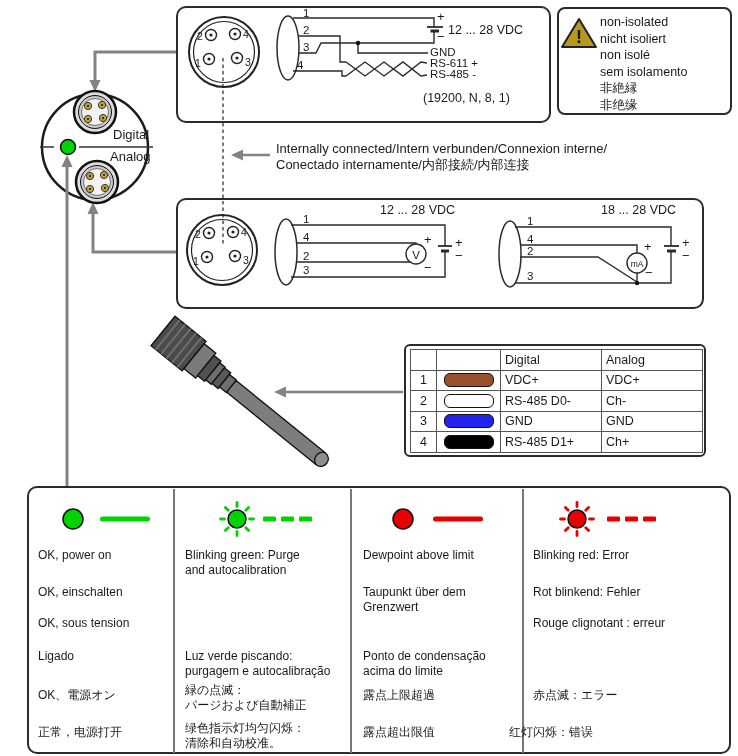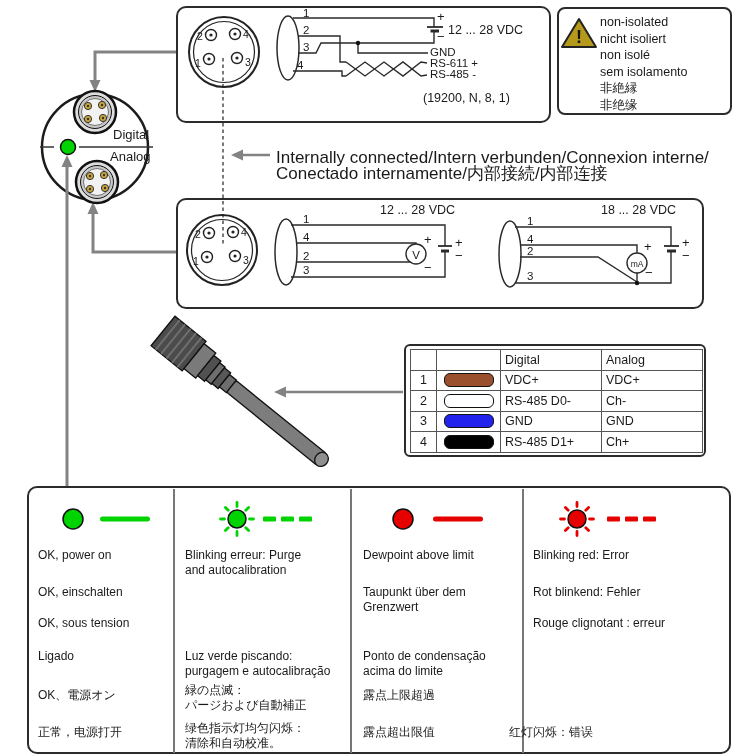--- a/index.html
+++ b/index.html
@@ -5,21 +5,21 @@
   html,body{margin:0;padding:0;background:#fff}
   #stage{position:relative;width:738px;height:756px;background:#fff;overflow:hidden;
          font-family:"Liberation Sans",sans-serif;color:#1a1a1a}
   .box{position:absolute;border:2.5px solid #2b2b2b;border-radius:10px;background:transparent}
   svg{position:absolute;left:0;top:0;z-index:3;font-family:"Liberation Sans",sans-serif}
   .t{position:absolute;z-index:4;font-size:12.5px;white-space:pre;line-height:13px}
   .pn{font-size:11.5px}
   .sm{font-size:11.5px;line-height:11.5px}
   .sym{font-size:13px;line-height:12px}
   .warn-text{position:absolute;z-index:4;left:600px;top:14px;font-size:12.5px;line-height:16.6px;white-space:pre}
-  .note{position:absolute;z-index:4;left:276px;top:150px;font-size:17px;line-height:16px;white-space:pre}
+  .note{position:absolute;z-index:4;left:276px;top:141px;font-size:13px;line-height:16px;white-space:pre}
   .devlab{position:absolute;z-index:4;font-size:13px}
   
   .ctable{position:absolute;left:410px;top:349px;z-index:4;display:grid;
           grid-template-columns:26px 64px 101px 101px;grid-auto-rows:20.5px;
           border-top:1px solid #555;border-left:1px solid #555;background:#fff;font-size:12.5px}
   .ctable>div{border-right:1px solid #555;border-bottom:1px solid #555;display:flex;
               align-items:center;padding:0 0 0 4px;overflow:hidden}
   .ctable .cnum{justify-content:center;padding:0}
   .ctable .csw{justify-content:center;padding:0}
   .pill{width:48px;height:12px;border:1.5px solid #111;border-radius:6px}
@@ -308,35 +308,36 @@
     <div>Ch+</div>
   </div>
 
   <div class="cell" style="left:38px;top:548px;width:130px">OK, power on</div>
   <div class="cell" style="left:38px;top:585px;width:130px">OK, einschalten</div>
   <div class="cell" style="left:38px;top:616px;width:130px">OK, sous tension</div>
   <div class="cell" style="left:38px;top:649px;width:130px">Ligado</div>
   <div class="cell" style="left:38px;top:688px;width:130px">OK、電源オン</div>
   <div class="cell" style="left:38px;top:725px;width:130px">正常，电源打开</div>
 
-  <div class="cell" style="left:185px;top:548px;width:160px">Blinking erreur: Purge
+  <div class="cell" style="left:185px;top:548px;width:160px">Blinking green: Purge
 and autocalibration</div>
   <div class="cell" style="left:185px;top:649px;width:162px">Luz verde piscando:
 purgagem e autocalibração</div>
   <div class="cell" style="left:185px;top:683px;width:160px">緑の点滅：
 パージおよび自動補正</div>
   <div class="cell" style="left:185px;top:721px;width:160px">绿色指示灯均匀闪烁：
 清除和自动校准。</div>
 
   <div class="cell" style="left:363px;top:548px;width:152px">Dewpoint above limit</div>
   <div class="cell" style="left:363px;top:585px;width:152px">Taupunkt über dem
 Grenzwert</div>
   <div class="cell" style="left:363px;top:649px;width:152px">Ponto de condensação
 acima do limite</div>
   <div class="cell" style="left:363px;top:688px;width:152px">露点上限超過</div>
   <div class="cell" style="left:363px;top:725px;width:152px">露点超出限值</div>
 
   <div class="cell" style="left:533px;top:548px;width:190px">Blinking red: Error</div>
   <div class="cell" style="left:533px;top:585px;width:190px">Rot blinkend: Fehler</div>
   <div class="cell" style="left:533px;top:616px;width:190px">Rouge clignotant : erreur</div>
+  <div class="cell" style="left:533px;top:688px;width:190px">赤点滅：エラー</div>
   <div class="cell" style="left:509px;top:725px;width:190px">红灯闪烁：错误</div>
 
 </div>
 
 </body></html>

